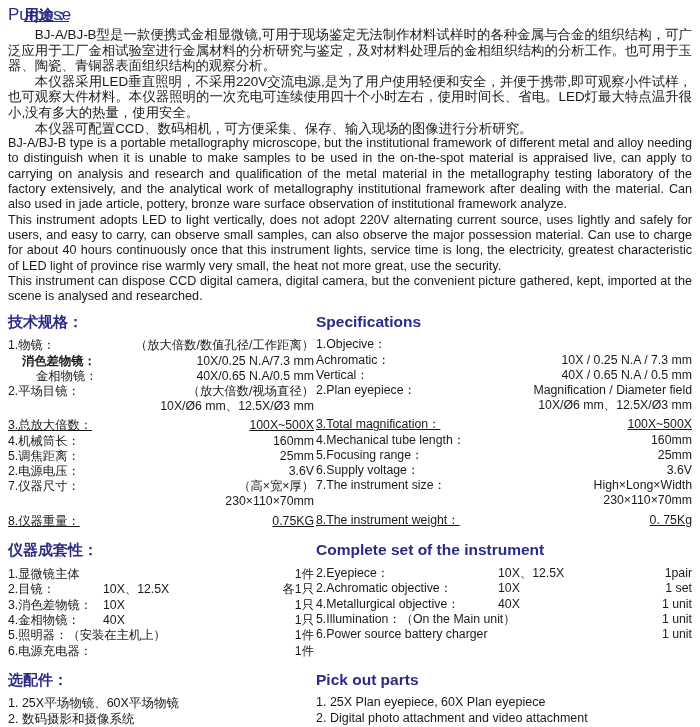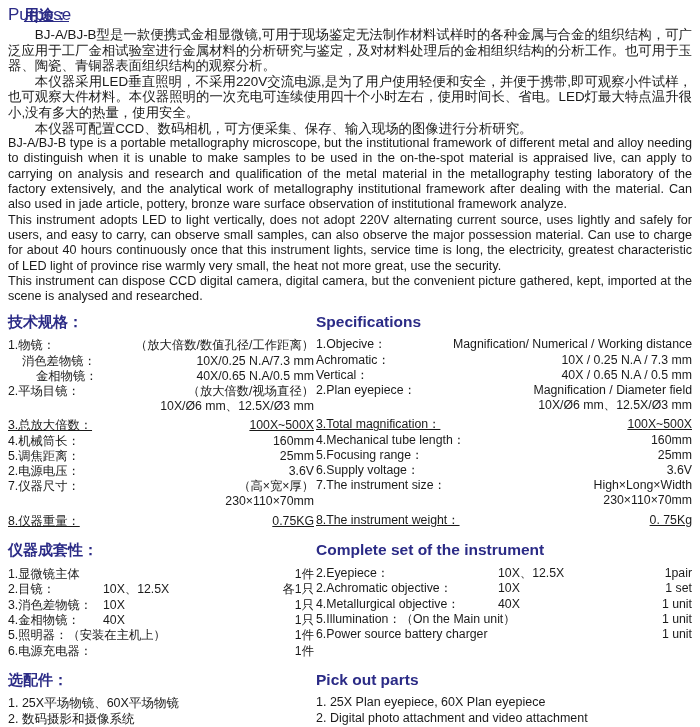--- a/index.html
+++ b/index.html
@@ -19,21 +19,21 @@
   .en-paras p{ margin:0; font-size:12.6px; line-height:15.3px; text-align:justify; }
 
   .two-col{ display:grid; grid-template-columns:306px 1fr; column-gap:2px; }
   .sec-h{ margin:9px 0 6px 0; font-size:15px; font-weight:bold; color:var(--hc); }
   .sec-h.en{ font-size:15.5px; }
 
   .spec-row{ display:flex; font-size:12.3px; line-height:15.2px; }
   .spec-row .lbl{ white-space:nowrap; }
   .spec-row .val{ flex:1; text-align:right; white-space:nowrap; }
   .spec-row.gap{ margin-top:4px;text-decoration:underline; }
-  .lbl.ind1{ padding-left:14px; }
+  .lbl.ind1{ padding-left:14px;font-weight:bold; }
   .lbl.ind2{ padding-left:28px; }
 
   .set-row{ display:flex; position:relative; font-size:12.3px; line-height:15.4px; }
   .set-row .mid{ position:absolute; left:95px; }
   .col-en .set-row .mid{ left:182px; }
   .set-row .cnt{ margin-left:auto; white-space:nowrap; }
 
   .opt-item{ font-size:12.5px; line-height:15.8px; }
   .options .sec-h{ margin-top:12px; }
   .setsec .sec-h{ margin-top:12px; margin-bottom:7px; }
@@ -112,21 +112,20 @@
             <span class="lbl">8.仪器重量：</span>
             <span class="val">0.75KG</span>
           </div>
       </div>
     </div>
     <div class="col col-en">
       <h2 class="sec-h en">Specifications</h2>
       <div class="spec-rows">
         <div class="spec-row">
             <span class="lbl">1.Objecive：</span>
-            <span class="val">Magnification/ Numerical / Working distance</span>
           </div>
         <div class="spec-row">
             <span class="lbl">Achromatic：</span>
             <span class="val">10X / 0.25 N.A / 7.3 mm</span>
           </div>
         <div class="spec-row">
             <span class="lbl">Vertical：</span>
             <span class="val">40X / 0.65 N.A / 0.5 mm</span>
           </div>
         <div class="spec-row">

